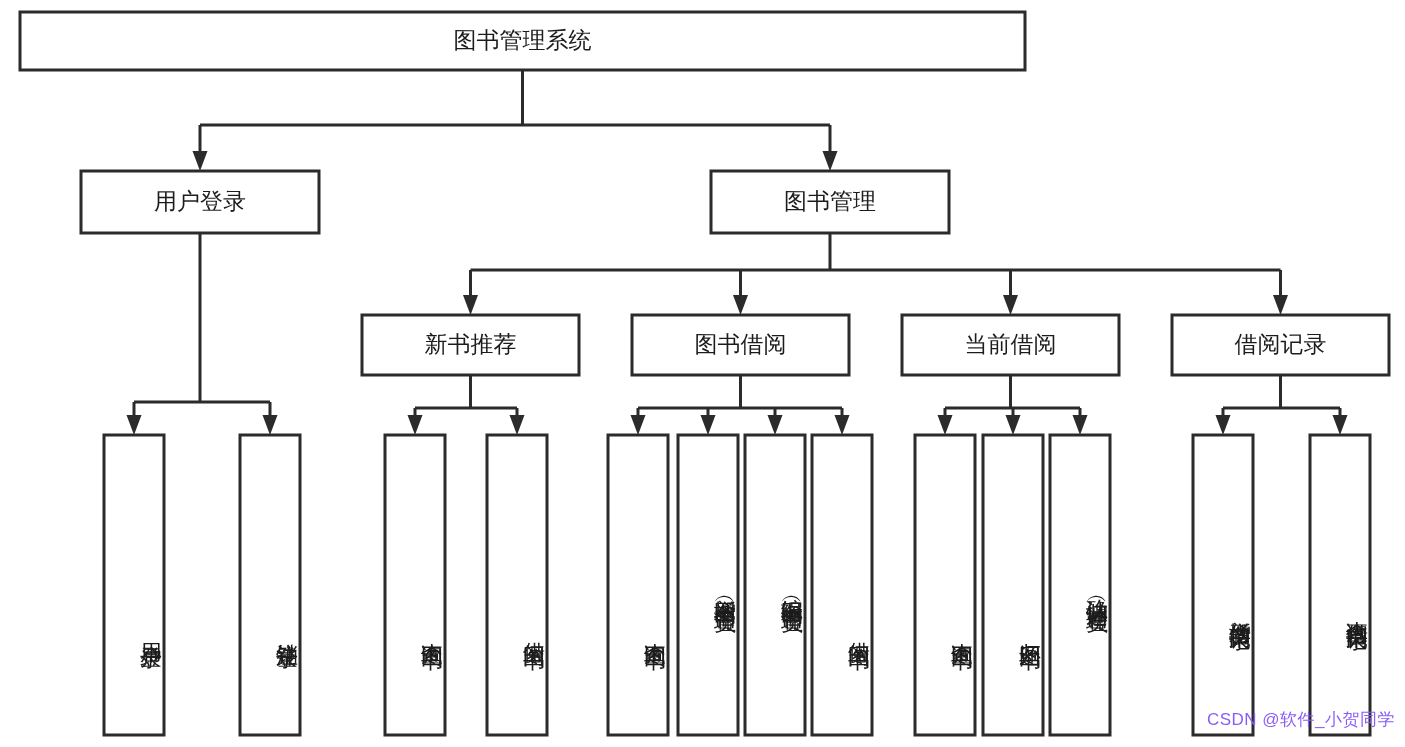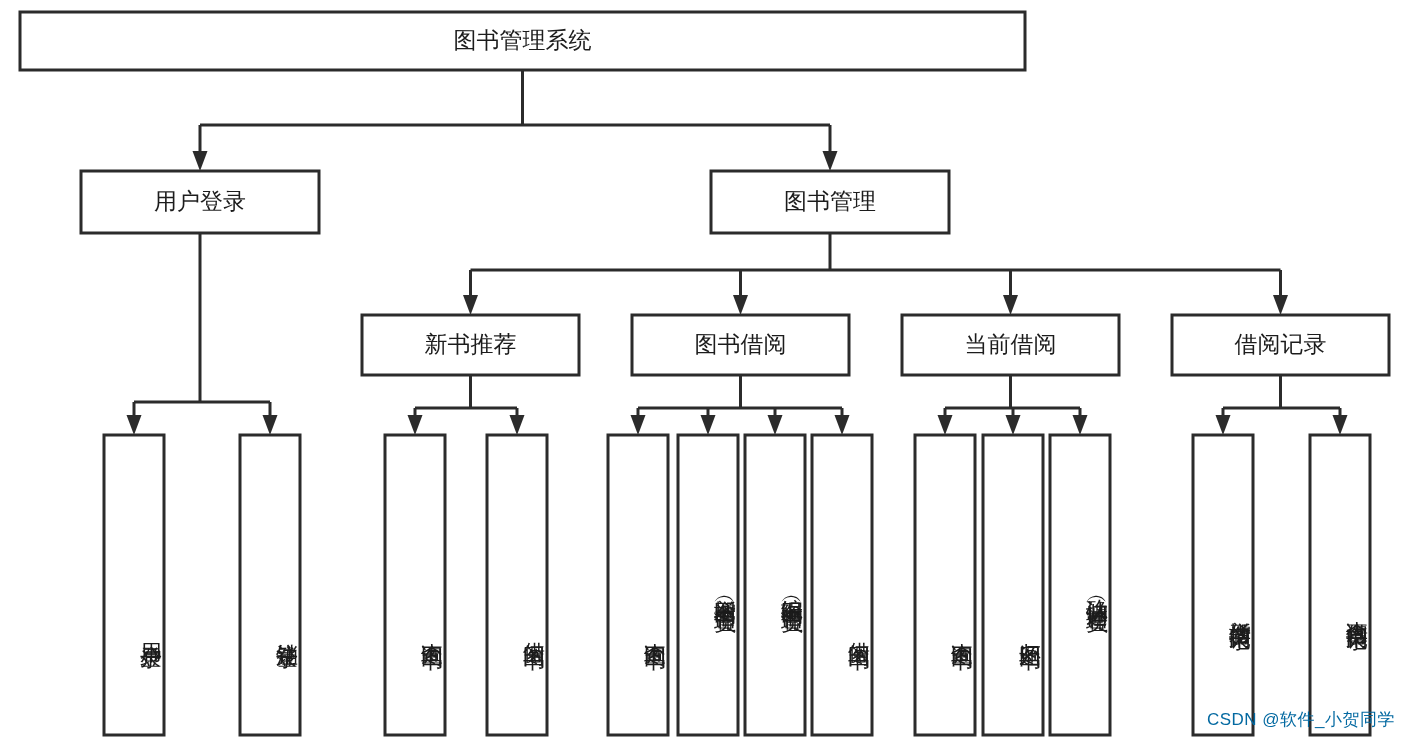--- a/index.html
+++ b/index.html
@@ -64,21 +64,21 @@
     letter-spacing: 2px;
     white-space: nowrap;
     pointer-events: none;
   }
   .watermark {
     position: absolute;
     right: 10px;
     bottom: 6px;
     font-family: "Liberation Sans", "DejaVu Sans", sans-serif;
     font-size: 17px;
-    color: #0369a1;
+    color: #8b5cf6;
     letter-spacing: 0.5px;
     user-select: none;
   }
 </style>
 </head>
 <body>
 
 <div id="diagram-root">
   <svg class="flow" viewBox="0 0 1405 747">
     <g id="edges-layer">

